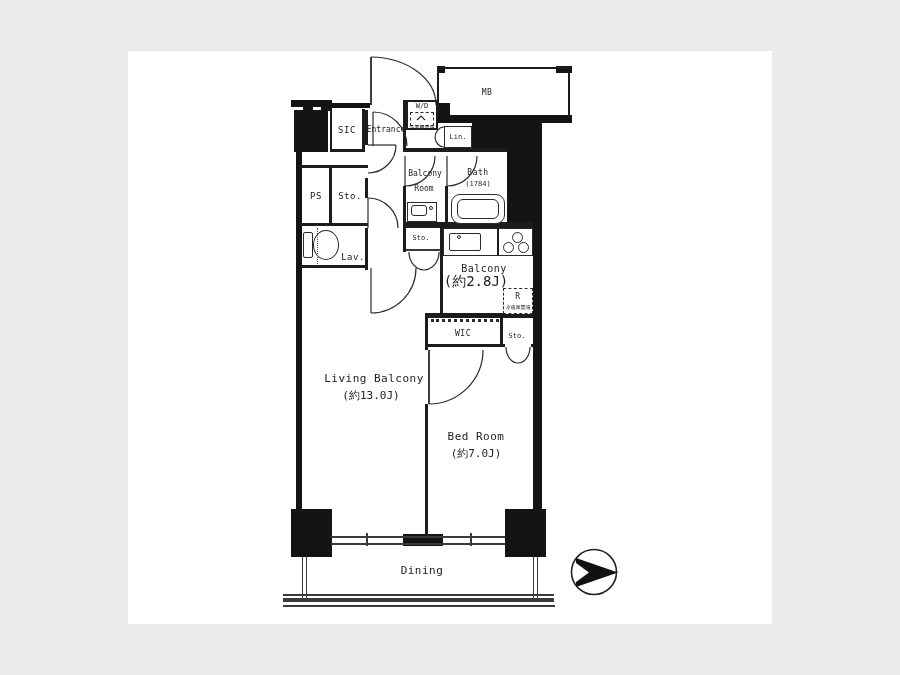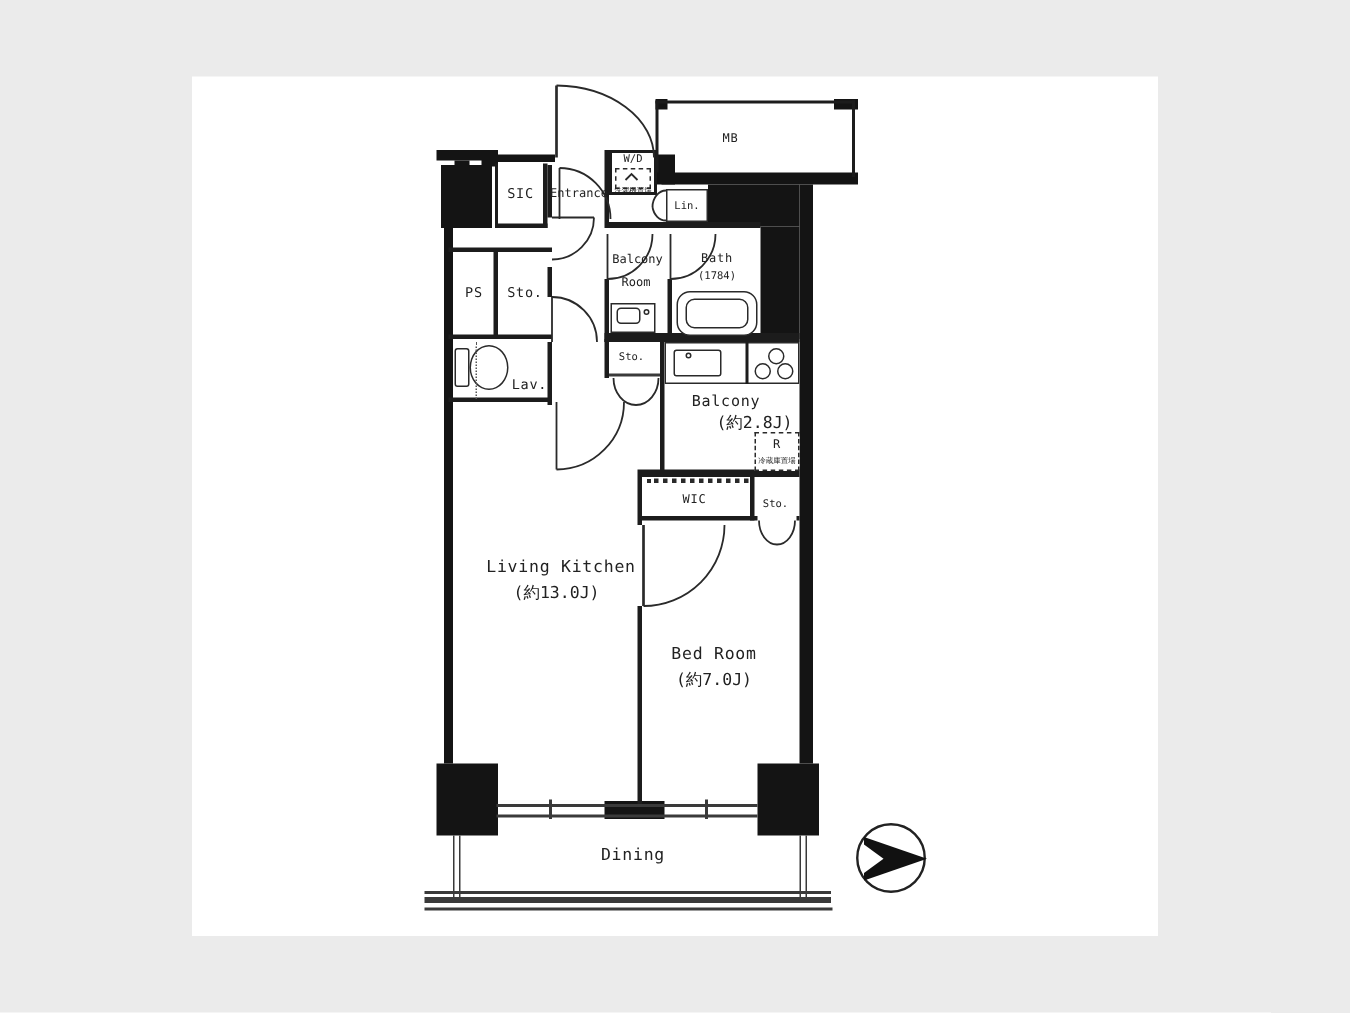--- a/index.html
+++ b/index.html
@@ -155,22 +155,22 @@
 <div class="lbl" style="left:386px;top:129px;font-size:8px;letter-spacing:0">Entrance</div>
 <div class="lbl" style="left:316px;top:196px;font-size:9px">PS</div>
 <div class="lbl" style="left:350px;top:196px;font-size:9px">Sto.</div>
 <div class="lbl" style="left:353px;top:257px;font-size:9px">Lav.</div>
 <div class="lbl" style="left:425px;top:173px;font-size:8px;letter-spacing:0">Balcony</div>
 <div class="lbl" style="left:424px;top:188px;font-size:8px;letter-spacing:0">Room</div>
 <div class="lbl" style="left:478px;top:172px;font-size:8px">Bath</div>
 <div class="lbl" style="left:478px;top:184px;font-size:7px;letter-spacing:0">(1784)</div>
 <div class="lbl" style="left:421px;top:238px;font-size:7px;letter-spacing:0">Sto.</div>
 <div class="lbl" style="left:484px;top:268px;font-size:10px">Balcony</div>
-<div class="lbl" style="left:503px;top:282px;font-size:11px;letter-spacing:0">(約2.8J)</div>
+<div class="lbl" style="left:476px;top:282px;font-size:14px;letter-spacing:0">(約2.8J)</div>
 <div class="lbl" style="left:518px;top:296px;font-size:8px">R</div>
 <div class="lbl" style="left:518px;top:307px;font-size:5px;letter-spacing:0">冷蔵庫置場</div>
 <div class="lbl" style="left:463px;top:333px;font-size:8px">WIC</div>
 <div class="lbl" style="left:517px;top:336px;font-size:7px;letter-spacing:0">Sto.</div>
-<div class="lbl" style="left:374px;top:378px;font-size:11px">Living Kitchen</div>
+<div class="lbl" style="left:374px;top:378px;font-size:11px">Living Balcony</div>
 <div class="lbl" style="left:371px;top:395px;font-size:11px;letter-spacing:0">(約13.0J)</div>
 <div class="lbl" style="left:476px;top:436px;font-size:11px">Bed Room</div>
 <div class="lbl" style="left:476px;top:453px;font-size:11px;letter-spacing:0">(約7.0J)</div>
 <div class="lbl" style="left:422px;top:570px;font-size:11px">Dining</div>
 
 </body></html>

